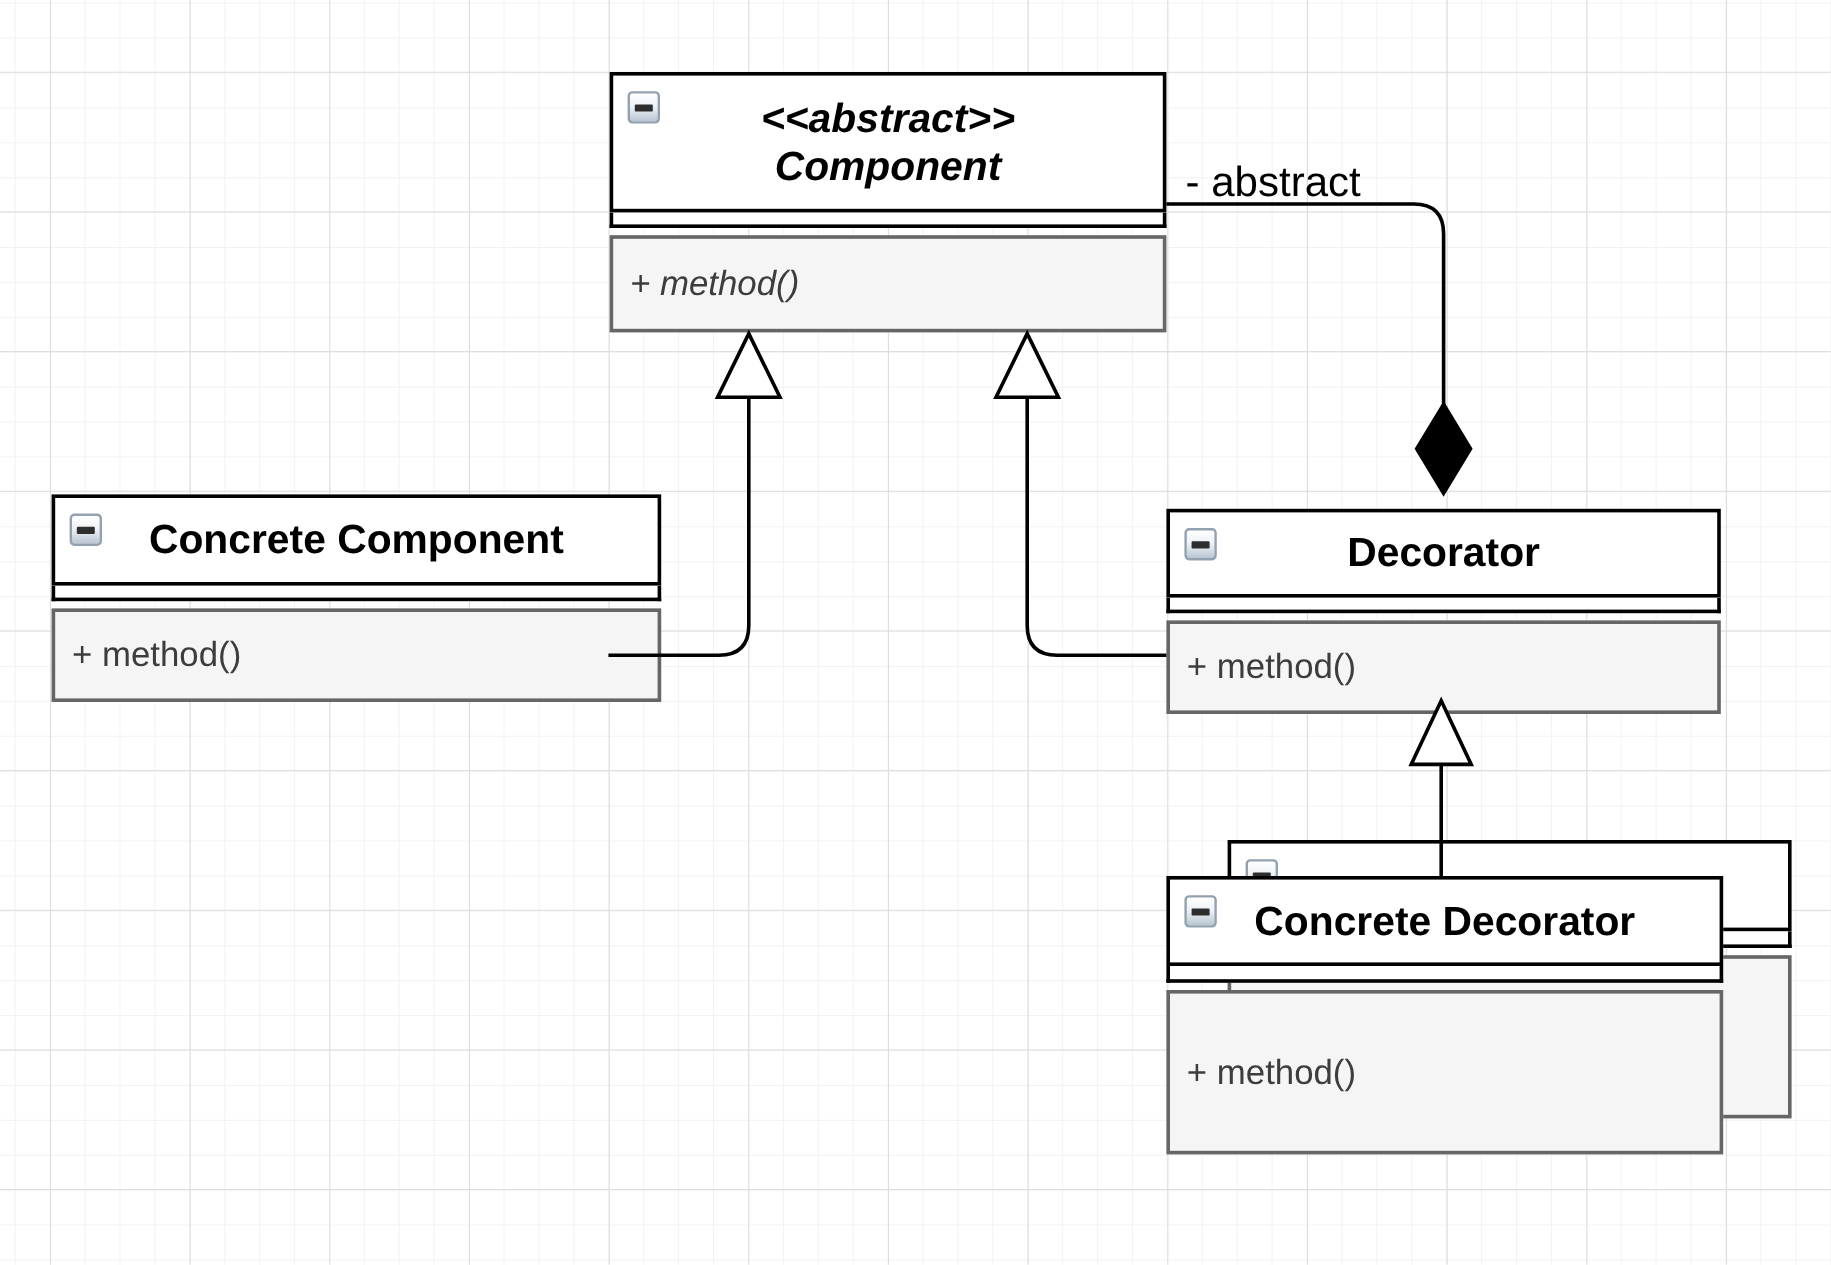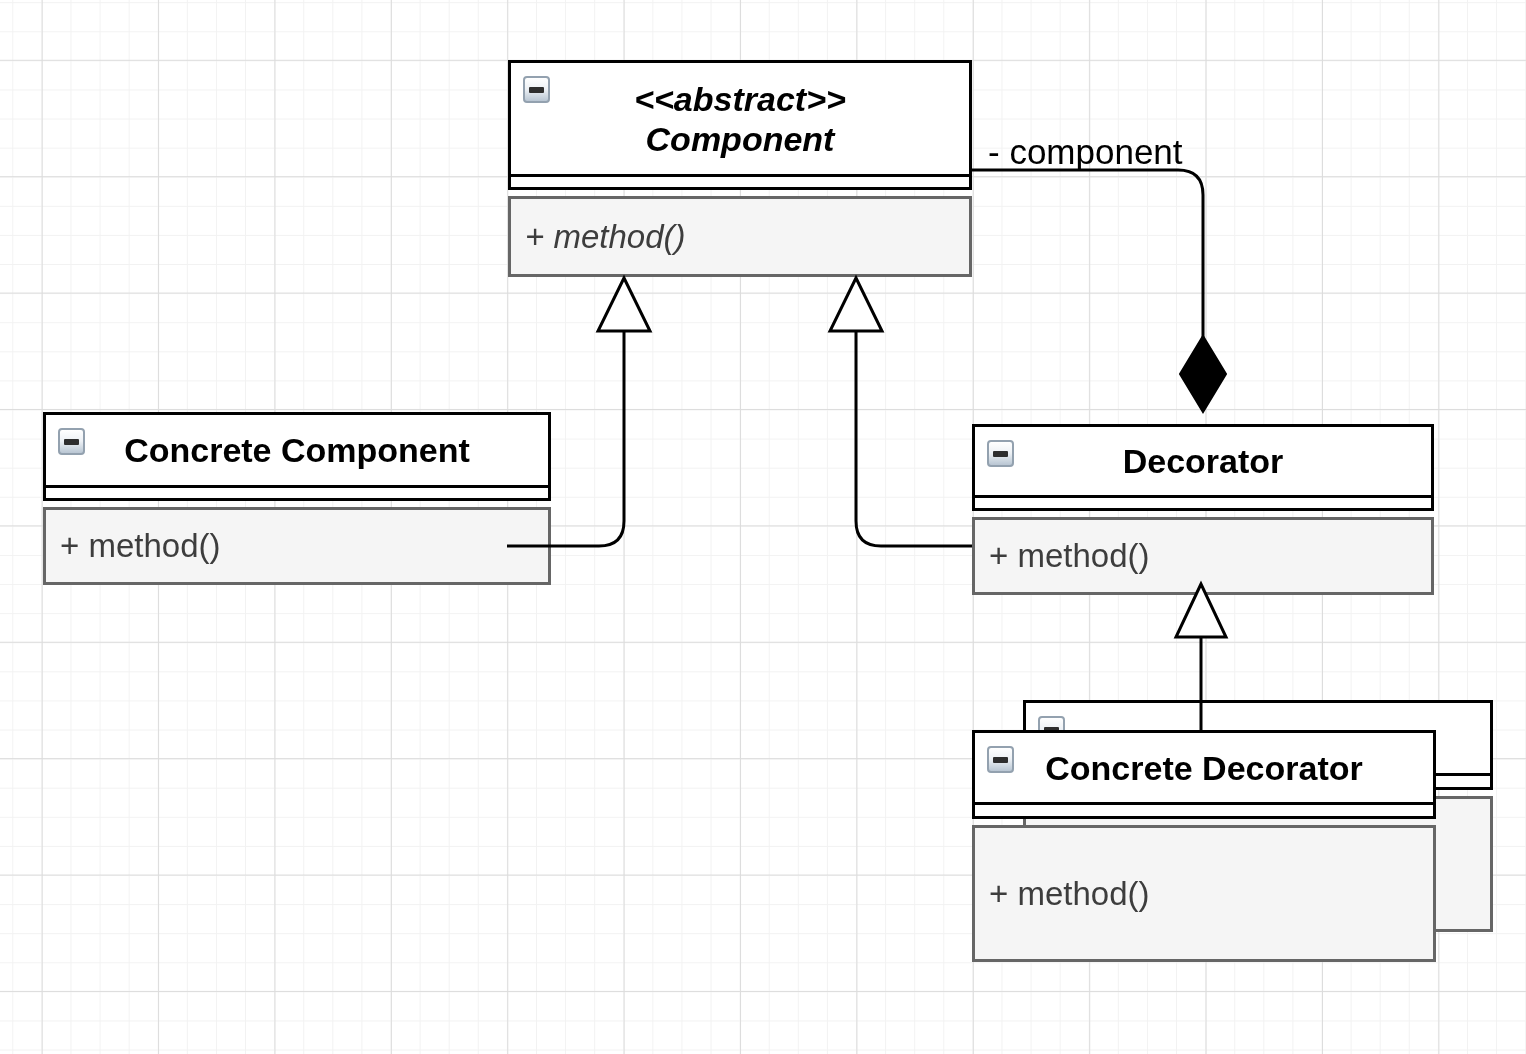--- a/index.html
+++ b/index.html
@@ -36,21 +36,21 @@
     border:3px solid #000000;
     border-top:none;
     box-sizing:border-box;
   }
   .uml-gap { height:6px; }
   .uml-methods {
     background:#f5f5f5;
     border:3px solid #666666;
     box-sizing:border-box;
     color:#3d3d3d;
-    font-size:33px; line-height:40px;
+    font-size:29px; line-height:40px;
     padding-left:14px;
     display:flex; flex-direction:column; justify-content:center;
     white-space:nowrap;
   }
 
   .collapse-icon {
     position:absolute; left:12px; top:13px;
     width:27px; height:27px;
     box-sizing:border-box;
     border:2px solid #93a1af;
@@ -114,21 +114,21 @@
     <g>
       <path class="edge" d="M 1201 731 L 1201 637"></path>
       <polygon class="tri" points="1201,584 1176,637 1226,637"></polygon>
     </g>
     <g>
       <path class="edge" d="M 972 170 L 1178 170 Q 1203 170 1203 195 L 1203 338"></path>
       <polygon class="diamond" points="1203,336 1226,374 1203,412 1180,374"></polygon>
     </g>
   </svg>
 
-  <div class="edge-label">- component</div>
+  <div class="edge-label">- abstract</div>
 
   <div class="uml-class" id="box-component">
     <div class="uml-title">
       <span class="collapse-icon"></span>
       <div>
         <div>&lt;&lt;abstract&gt;&gt;</div>
         <div>Component</div>
       </div>
     </div>
     <div class="uml-strip"></div>

